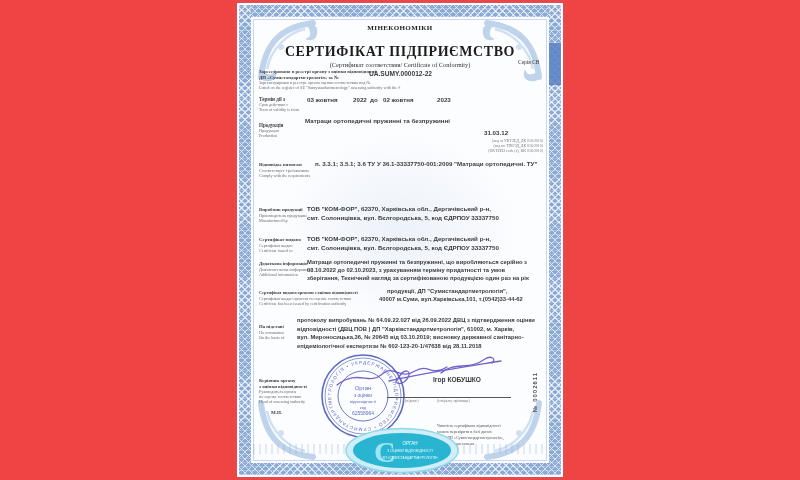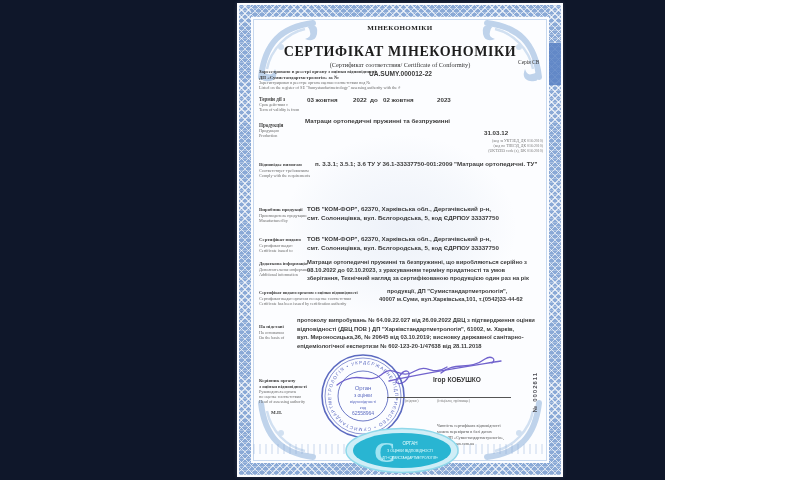--- a/index.html
+++ b/index.html
@@ -1,16 +1,16 @@
 <!DOCTYPE html>
 <html><head>
 <meta charset="utf-8">
 <style>
   html,body{margin:0;padding:0;background:#ffffff;}
-  .page{position:relative;width:665px;height:480px;background:#0f172a;overflow:hidden;
+  .page{position:relative;width:800px;height:480px;background:#ef4444;overflow:hidden;
         font-family:"Liberation Serif",serif;}
   .cert{position:absolute;left:237px;top:3px;width:326px;height:474px;background:#fcfdff;
         box-shadow:0 0 4px rgba(120,140,180,.25);}
   
   .bstrip{position:absolute;background-color:#8aa9d6;
     background-image:
       repeating-linear-gradient(45deg, rgba(255,255,255,.65) 0 1px, rgba(255,255,255,0) 1px 5px),
       repeating-linear-gradient(-45deg, rgba(255,255,255,.65) 0 1px, rgba(255,255,255,0) 1px 5px),
       repeating-linear-gradient(0deg, rgba(255,255,255,.25) 0 1px, rgba(255,255,255,0) 1px 4px);}
   .bs-top{left:2px;top:2px;right:2px;height:12px;}
@@ -85,21 +85,21 @@
     <svg class="corner c-br" viewBox="0 0 66 66">
       <path d="M60,4 C28,8 12,24 8,58" stroke="#b9cfe9" stroke-width="6" fill="none" stroke-linecap="round"></path>
       <path d="M52,10 C34,14 18,30 14,50" stroke="#cdddf0" stroke-width="2.5" fill="none"></path>
       <circle cx="28" cy="28" r="3" fill="#cdddf0"></circle>
     </svg>
 
     <div class="watermark"></div>
     <div class="waveband"></div>
 
     <div class="c cen ministry">МІНЕКОНОМІКИ</div>
-    <div class="c cen title">СЕРТИФІКАТ МІНЕКОНОМІКИ</div>
+    <div class="c cen title">СЕРТИФІКАТ ПІДПРИЄМСТВО</div>
     <div class="c cen subtitle">(Сертификат соответствия/ Certificate of Conformity)</div>
     <div class="c series">Серія СВ</div>
 
     <div class="c lblA" style="left:22px;top:66px;">Зареєстровано в реєстрі органу з оцінки відповідності</div>
     <div class="c lblA" style="left:22px;top:71.5px;">ДП «Сумистандартметрологія» за №</div>
     <div class="c lblB" style="left:22px;top:77px;">Зарегистрирован в реестре органа оценки соответствия под №</div>
     <div class="c lblB" style="left:22px;top:82px;">Listed on the register of SE "Sumystandartmetrology" assessing authority with the #</div>
     <div class="c val" style="left:132px;top:67px;font-size:6.6px;">UA.SUMY.000012-22</div>
 
     <div class="c lblA" style="left:22px;top:93px;font-size:5.1px;">Термін дії з</div>

